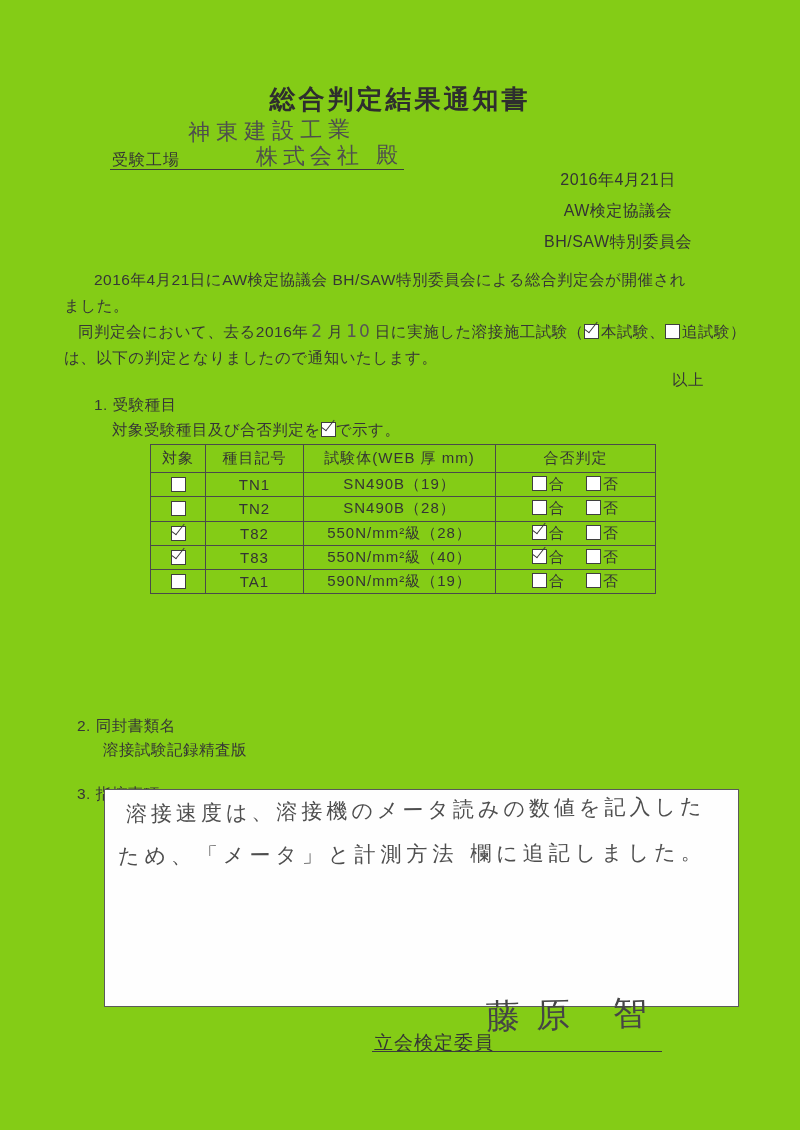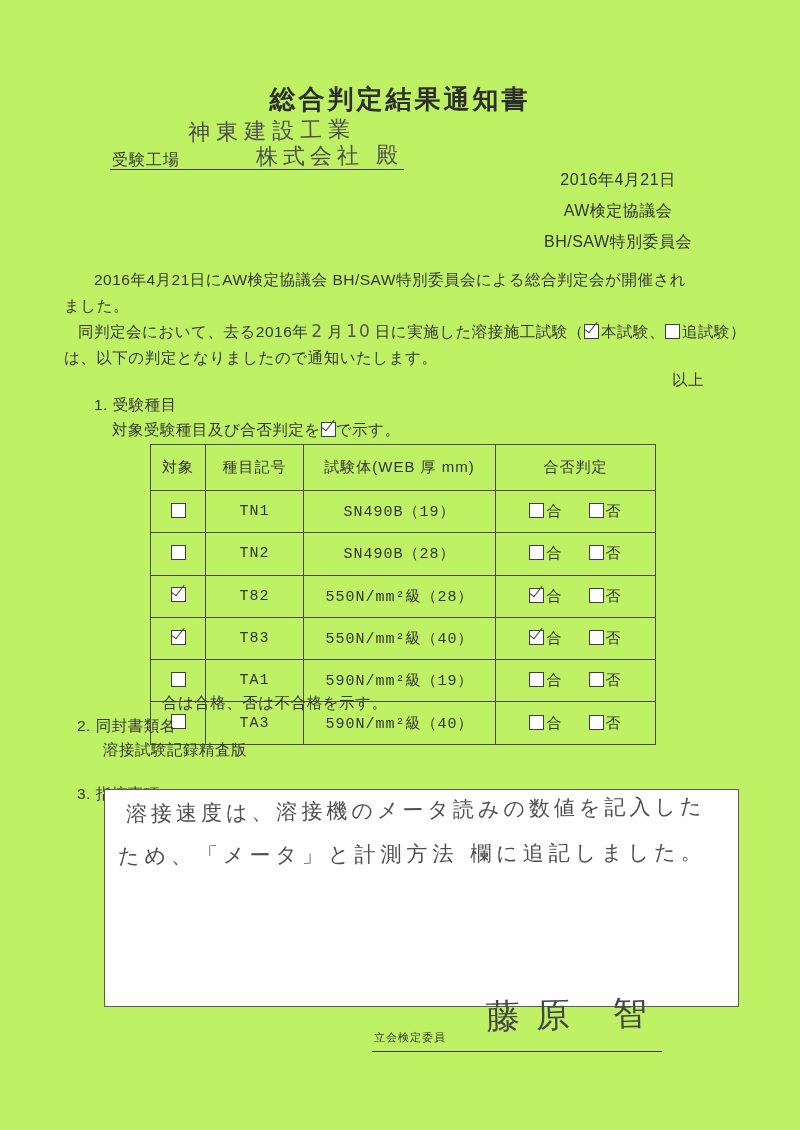--- a/index.html
+++ b/index.html
@@ -1,20 +1,20 @@
 <!DOCTYPE html>
 <html><head>
 <meta charset="utf-8">
 <style>
   html,body{margin:0;padding:0;background:#e8e8e8;}
   .page{
     position:relative;
     width:800px;height:1130px;
     margin:0 auto;
-    background:#bef264;
+    background:#84cc16;
     font-family:"Liberation Sans", sans-serif;
     color:#333;
     overflow:hidden;
   }
   .abs{position:absolute;white-space:nowrap;}
   .title{
     left:0;right:0;top:82px;text-align:center;
     font-size:26px;font-weight:bold;letter-spacing:3px;color:#2e2e2e;margin:0;
   }
   .body-text{font-size:15.5px;color:#363636;letter-spacing:0.5px;}
@@ -60,41 +60,41 @@
   .cb-gap-r{margin-right:2px;}
 
   
   .result-table{
     position:absolute;left:150px;top:444px;
     border-collapse:collapse;table-layout:fixed;
     font-size:15px;color:#343434;
   }
   .result-table th,.result-table td{
     border:1.4px solid #4a4a4a;text-align:center;vertical-align:middle;
-    padding:9px;font-weight:normal;letter-spacing:1px;margin-top:9px;
+    padding:0;font-weight:normal;letter-spacing:1px;margin-top:9px;
   }
   .result-table th{height:27px;}
-  .result-table td{height:23.3px;font-family:Liberation Mono, monospace;}
+  .result-table td{height:23.3px;}
   .col-target{width:55px;}
   .col-code{width:98px;}
   .col-specimen{width:192px;}
   .col-judge{width:160px;}
   .judge-group{display:inline-block;}
   .judge-group + .judge-group{margin-left:16px;}
 
   
   .notes-box{
     left:104px;top:789px;width:633px;height:216px;
     border:1.6px solid #5a5a5a;background:#fefefe;
   }
   .note-line1{left:126px;top:796px;font-size:21px;letter-spacing:4px;transform:rotate(-0.8deg);}
   .note-line2{left:118px;top:840px;font-size:21px;letter-spacing:5px;transform:rotate(-0.4deg);}
 
   
-  .sig-label{left:374px;top:1030px;font-size:11px;letter-spacing:1px;color:#343434;}
+  .sig-label{left:374px;top:1030px;font-size:19px;letter-spacing:1px;color:#343434;}
   .sig-underline{left:372px;top:1051px;width:290px;height:0;border-bottom:1.6px solid #3c3c3c;}
   .sig-name{left:486px;top:992px;font-size:34px;letter-spacing:16px;transform:rotate(-1.5deg);color:#454545;}
 </style>
 </head>
 <body>
 
 <div class="page">
 
   <h1 class="abs title">総合判定結果通知書</h1>
 
@@ -176,33 +176,23 @@
     </tr>
     <tr>
       <td><span class="cb"></span></td>
       <td>TA1</td>
       <td>590N/mm²級（19）</td>
       <td>
         <span class="judge-group"><span class="cb cb-gap-r"></span><span>合</span></span>
         <span class="judge-group"><span class="cb cb-gap-r"></span><span>否</span></span>
       </td>
     </tr>
-    <tr>
-      <td><span class="cb"></span></td>
-      <td>TA3</td>
-      <td>590N/mm²級（40）</td>
-      <td>
-        <span class="judge-group"><span class="cb cb-gap-r"></span><span>合</span></span>
-        <span class="judge-group"><span class="cb cb-gap-r"></span><span>否</span></span>
-      </td>
-    </tr>
   </tbody>
     </table>
 
-  <div class="abs body-text table-note">合は合格、否は不合格を示す。</div>
 
   <div class="abs body-text s2-heading">2. 同封書類名</div>
   <div class="abs body-text s2-content">溶接試験記録精査版</div>
 
   <div class="abs body-text s3-heading">3. 指摘事項</div>
   <div class="abs notes-box"></div>
   <div class="abs hand note-line1">溶接速度は、溶接機のメータ読みの数値を記入した</div>
   <div class="abs hand note-line2">ため、「メータ」と計測方法 欄に追記しました。</div>
 
   <div class="abs sig-label">立会検定委員</div>

